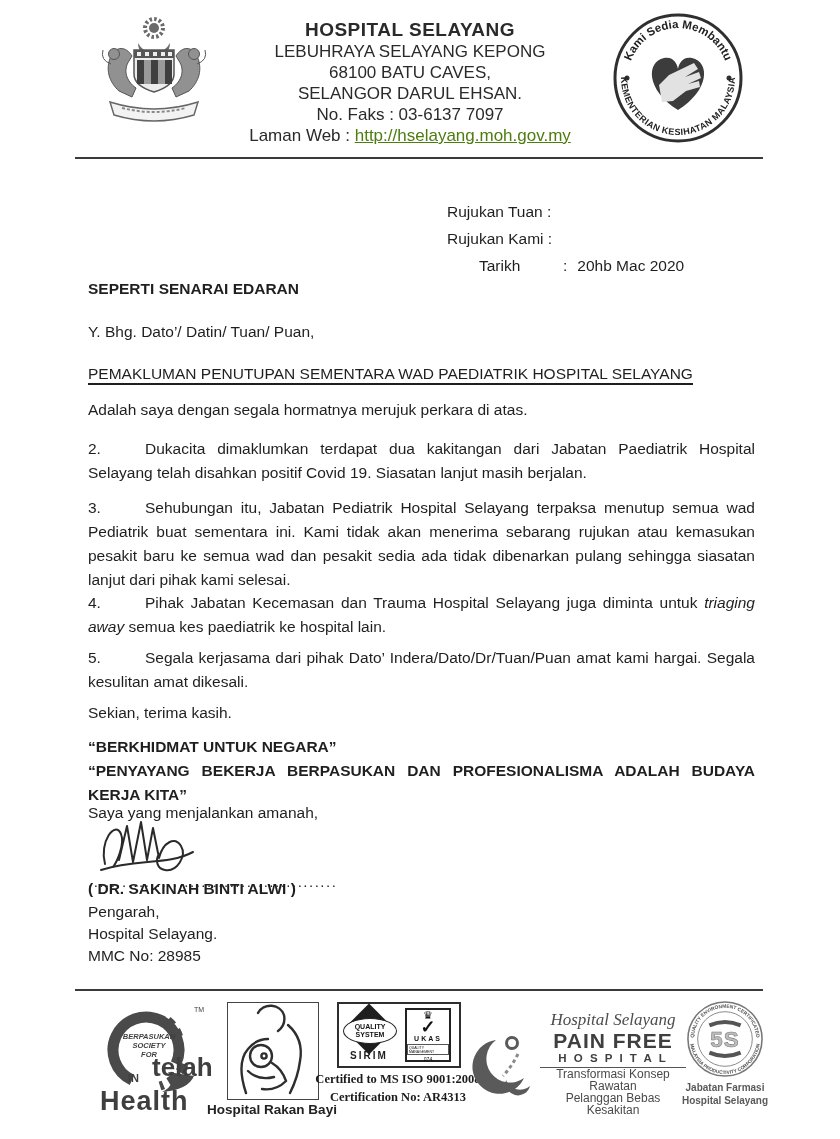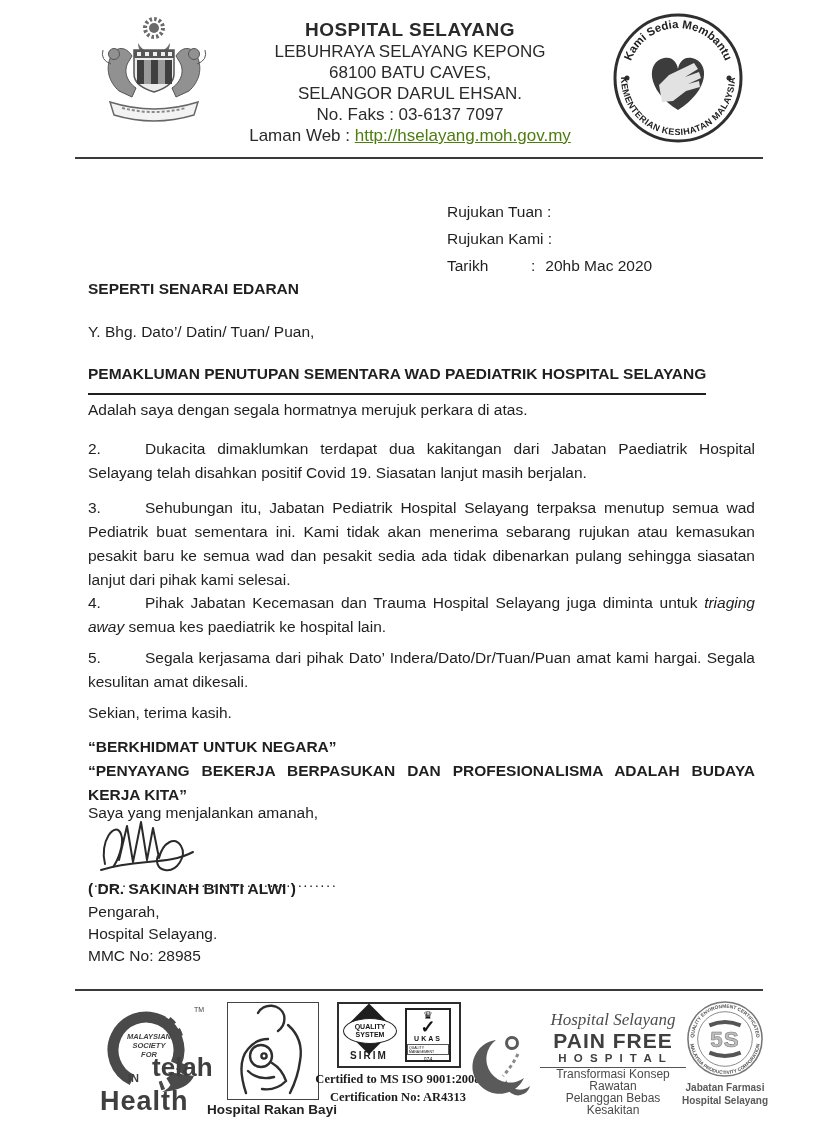--- a/index.html
+++ b/index.html
@@ -9,28 +9,28 @@
   .coat{position:absolute;left:92px;top:12px;width:124px;height:132px;}
   .hmid{position:absolute;left:190px;top:18px;width:440px;text-align:center;color:#2a2a2a;}
   .hline{white-space:pre;font-size:17px;line-height:21px;}
   .hline.hname{font-size:19px;font-weight:bold;letter-spacing:.5px;line-height:23px;}
   .weblink{color:#4d7c0f;text-decoration:underline;cursor:pointer;}
   .seal{position:absolute;left:612px;top:12px;width:132px;height:132px;}
   .rule{position:absolute;left:75px;width:688px;border-top:2px solid #3a3a3a;height:0;}
   .hr1{top:157px;} .hr2{top:989px;}
   
   .refblock{position:absolute;left:447px;top:198px;font-size:15.5px;line-height:27px;}
-  .t-label{display:inline-block;width:84px;}
+  .t-label{display:inline-block;width:84px;margin-left:32px;}
   .t-colon{margin-right:10px;}
   
   .para{position:absolute;left:88px;width:667px;margin:0;font-size:15.5px;line-height:24px;
         text-align:justify;color:#1f1f1f;}
   .pnum{display:inline-block;width:57px;}
   .bold{font-weight:bold;}
-  .subject-u{font-weight:bold;border-bottom:2px solid #1f1f1f;padding-bottom:11px;}
+  .subject-u{font-weight:normal;border-bottom:2px solid #1f1f1f;padding-bottom:1px;}
   .sig-svg{position:absolute;left:95px;top:816px;width:160px;height:62px;}
   .dotted{position:absolute;left:88px;top:858px;font-size:15px;letter-spacing:1.5px;}
   
   .msqh{position:absolute;left:98px;top:1006px;width:132px;height:112px;color:#3f3f3f;}
   .msqh .tm{position:absolute;left:96px;top:0;font-size:7px;}
   .msqh .soc{position:absolute;left:22px;top:26px;width:58px;text-align:center;
              font-size:7.5px;font-weight:bold;font-style:italic;line-height:9px;}
   .msqh .uality{position:absolute;left:54px;top:46px;font-size:26px;font-weight:bold;}
   .msqh .inw{position:absolute;left:30px;top:66px;font-size:11px;font-weight:bold;}
   .msqh .health{position:absolute;left:2px;top:80px;font-size:27px;font-weight:bold;letter-spacing:1px;}
@@ -166,21 +166,21 @@
 
   <div class="msqh">
     <svg width="132" height="112" viewBox="0 0 132 112" style="position:absolute;left:0;top:0">
       <circle cx="48" cy="44" r="33" fill="none" stroke="#4a4a4a" stroke-width="11" stroke-dasharray="155 53" transform="rotate(115 48 44)"></circle>
       <path d="M86,58 A38,38 0 0 1 62,80" fill="none" stroke="#4a4a4a" stroke-width="9" stroke-dasharray="9 6"></path>
       <path d="M70,14 A34,34 0 0 1 82,34" fill="none" stroke="#4a4a4a" stroke-width="8" stroke-dasharray="7 6"></path>
       <path d="M70,66 Q80,78 64,86 Q90,84 96,70" fill="#4a4a4a"></path>
     </svg>
     <span class="tm">TM</span>
     <div class="soc">
-      <div>MALAYSIAN</div>
+      <div>BERPASUKAN</div>
       <div>SOCIETY</div>
       <div>FOR</div>
     </div>
     <span class="uality">telah</span>
     <span class="inw">IN</span>
     <span class="health">Health</span>
   </div>
 
   <div class="rbb-box">
     <svg width="88" height="94" viewBox="0 0 88 94">

